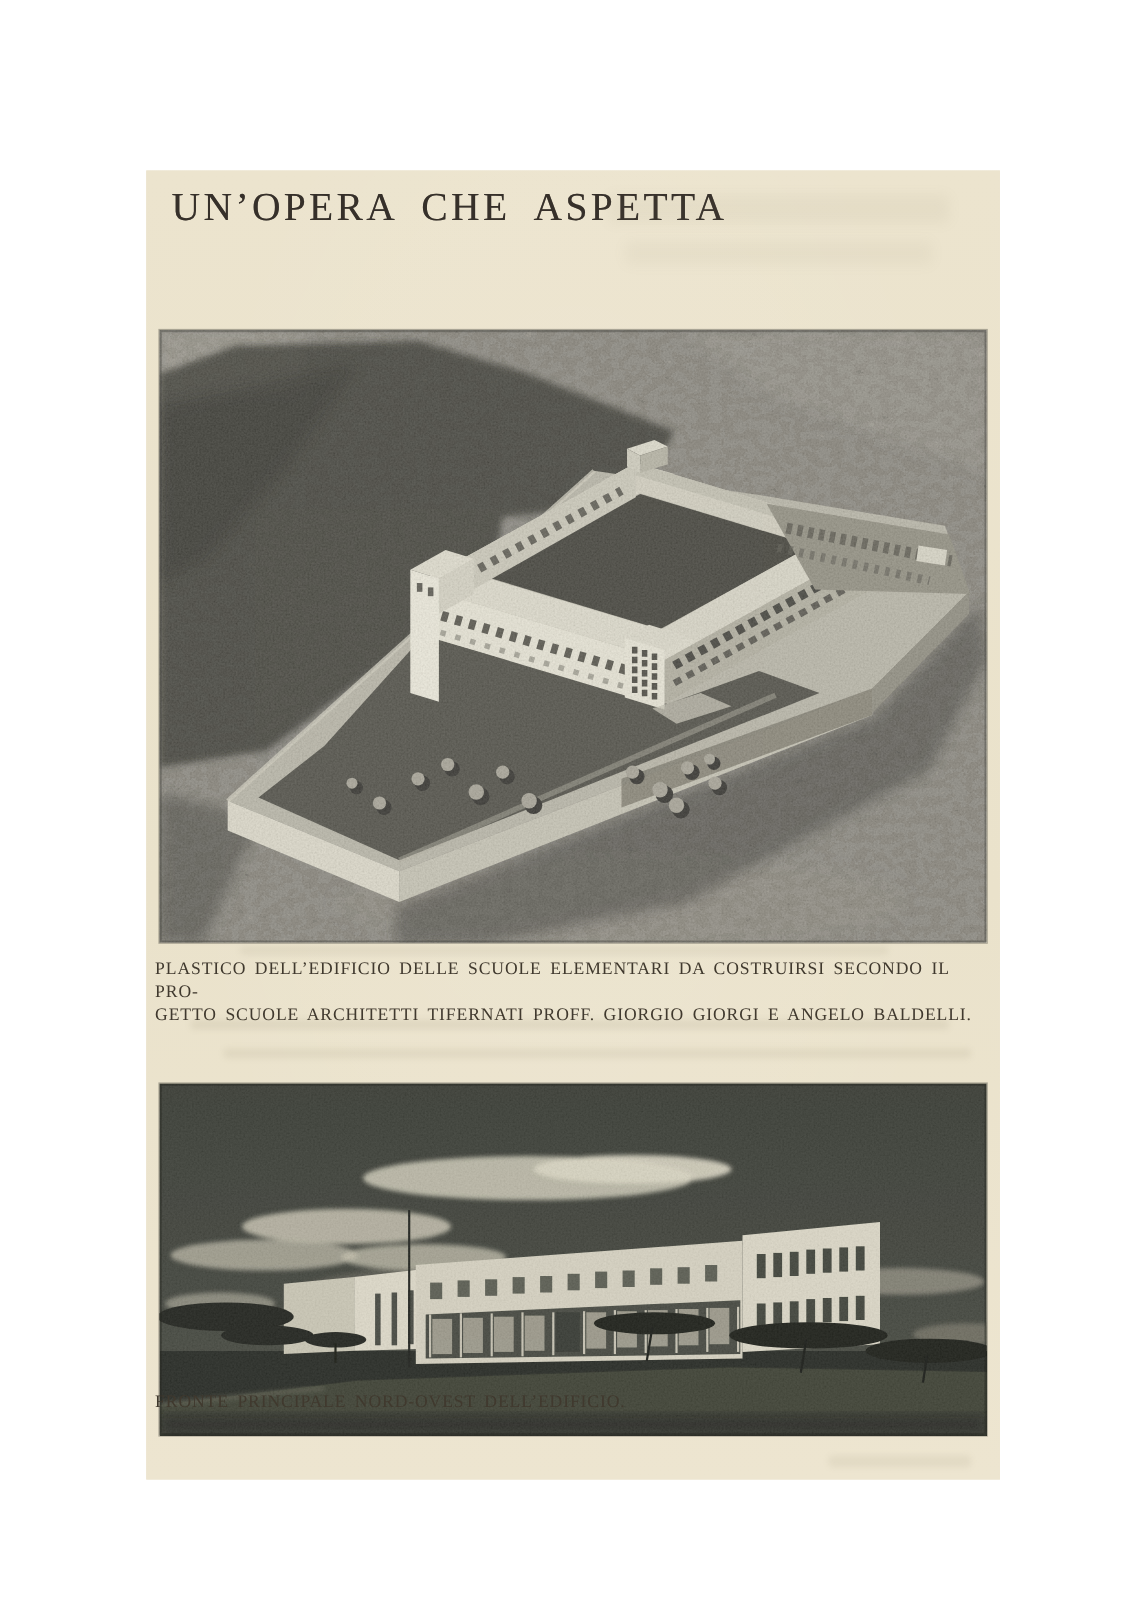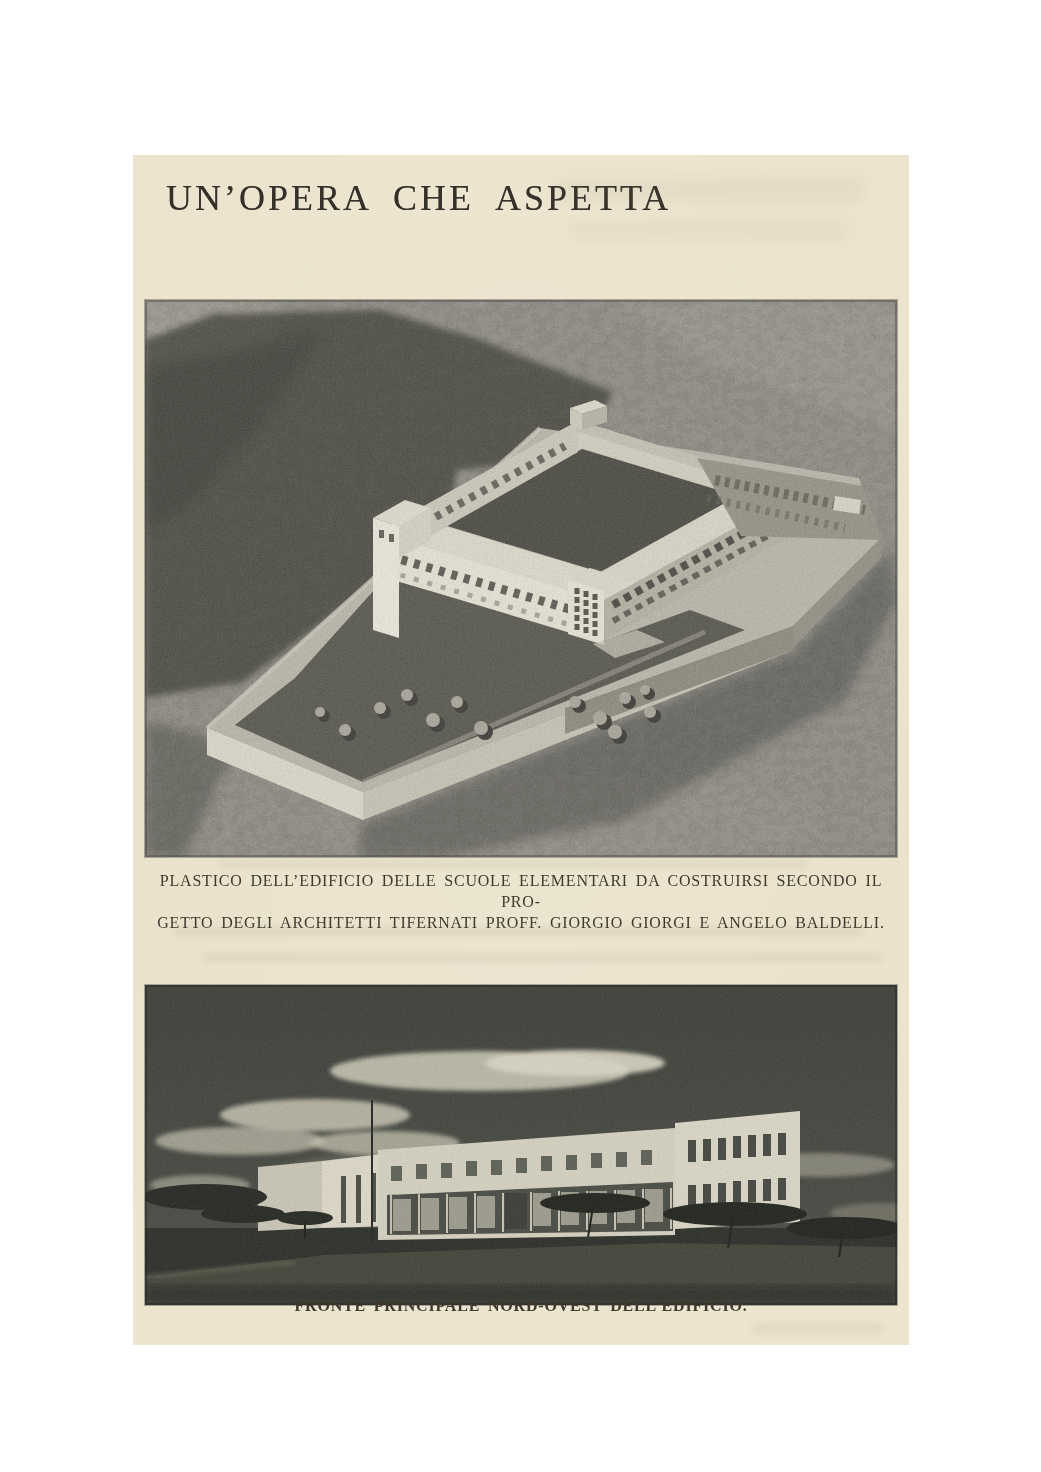--- a/index.html
+++ b/index.html
@@ -7,37 +7,37 @@
     width:1041px;height:1472px;position:relative;background:#ffffff;
     font-family:"Liberation Serif", serif;overflow:hidden;
   }
   .page{
     position:absolute;left:133px;top:155px;width:776px;height:1190px;
     background:#ebe3cd;
     background-image:radial-gradient(ellipse at 50% 40%, rgba(255,255,255,.10), rgba(0,0,0,0) 70%),
                      linear-gradient(180deg,#ece4ce 0%,#eae2cb 55%,#ede5d0 100%);
   }
   .title{
-    position:absolute;left:22px;top:8px;margin:11px;
+    position:absolute;left:22px;top:8px;margin:1px;
     font-size:36px;font-weight:500;line-height:49px;
     letter-spacing:3px;word-spacing:11px;color:#36302a;
     text-shadow:0 0 .6px rgba(54,48,42,.55);
   }
   .title span{display:block;}
   .photo{position:absolute;left:12px;width:752px;box-shadow:0 0 0 1px rgba(46,45,40,.35);}
   .photo svg{display:block;}
   .photo1{top:145px;height:557px;}
   .photo2{top:830px;height:320px;}
   .caption{
-    position:absolute;left:8px;width:760px;text-align:center;margin:0;
+    position:absolute;left:8px;width:760px;text-align:left;margin:0;
     font-size:16px;line-height:21px;letter-spacing:.8px;word-spacing:3px;
     color:#40392e;
   }
   .caption1{top:715px;}
-  .caption2{top:1140px;font-weight:bold;}
+  .caption2{top:1109px;}
   
   .smudge{position:absolute;filter:blur(3px);background:#887f63;border-radius:4px;pointer-events:none;}
   .sm-a{left:420px;top:22px;width:310px;height:26px;opacity:.07;filter:blur(6px);}
   .sm-b{left:435px;top:64px;width:280px;height:22px;opacity:.06;filter:blur(6px);}
   .sm-c{left:85px;top:705px;width:590px;height:8px;opacity:.10;}
   .sm-d{left:40px;top:772px;width:690px;height:9px;opacity:.12;}
   .sm-e{left:70px;top:798px;width:680px;height:9px;opacity:.11;}
   .sm-f{left:620px;top:1168px;width:130px;height:11px;opacity:.10;}
 </style>
 </head>
@@ -197,21 +197,21 @@
 
       <rect x="0" y="0" width="752" height="557" filter="url(#grainF)" opacity=".20"></rect>
       <rect x="1" y="1" width="750" height="555" fill="none" stroke="#35342f" stroke-width="2" opacity=".35"></rect>
     </svg>
   </div>
 
   <div class="smudge sm-c"></div>
 
   <p class="caption caption1">
     <span>PLASTICO DELL’EDIFICIO DELLE SCUOLE ELEMENTARI DA COSTRUIRSI SECONDO IL PRO-</span><br>
-    <span>GETTO DEGLI ARCHITETTI TIFERNATI PROFF. GIORGIO GIORGI E ANGELO BALDELLI.</span>
+    <span>GETTO SCUOLE ARCHITETTI TIFERNATI PROFF. GIORGIO GIORGI E ANGELO BALDELLI.</span>
   </p>
 
   <div class="smudge sm-d"></div>
   <div class="smudge sm-e"></div>
 
   <div class="photo photo2">
     <svg width="752" height="320" viewBox="0 0 752 320">
       <defs>
         <linearGradient id="skyG" x1="0" y1="0" x2="0" y2="1">
           <stop offset="0" stop-color="#31342c"></stop>

